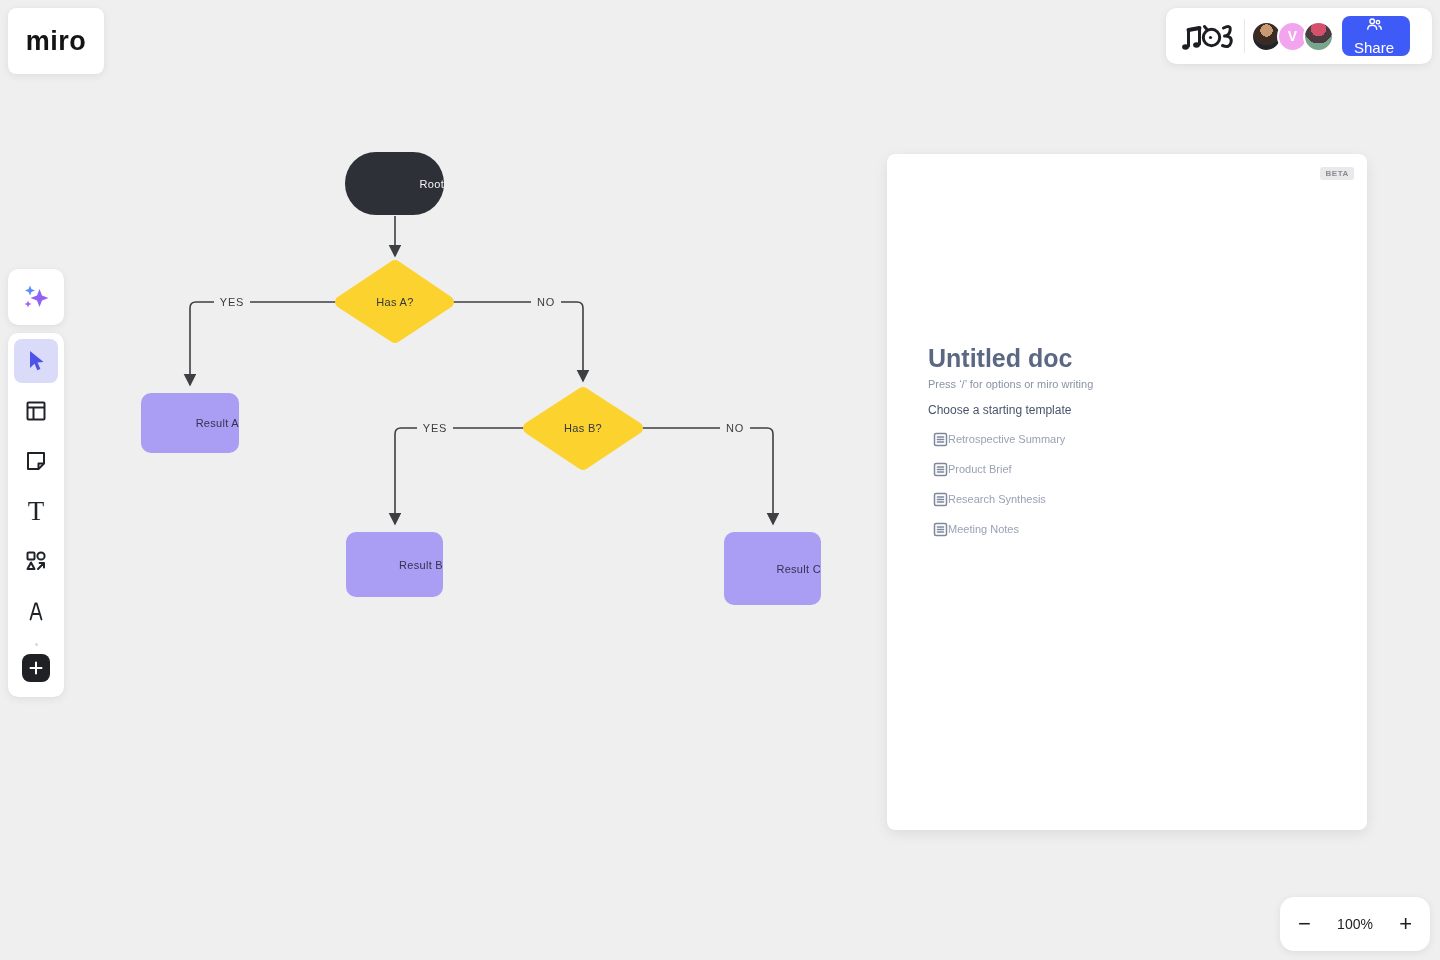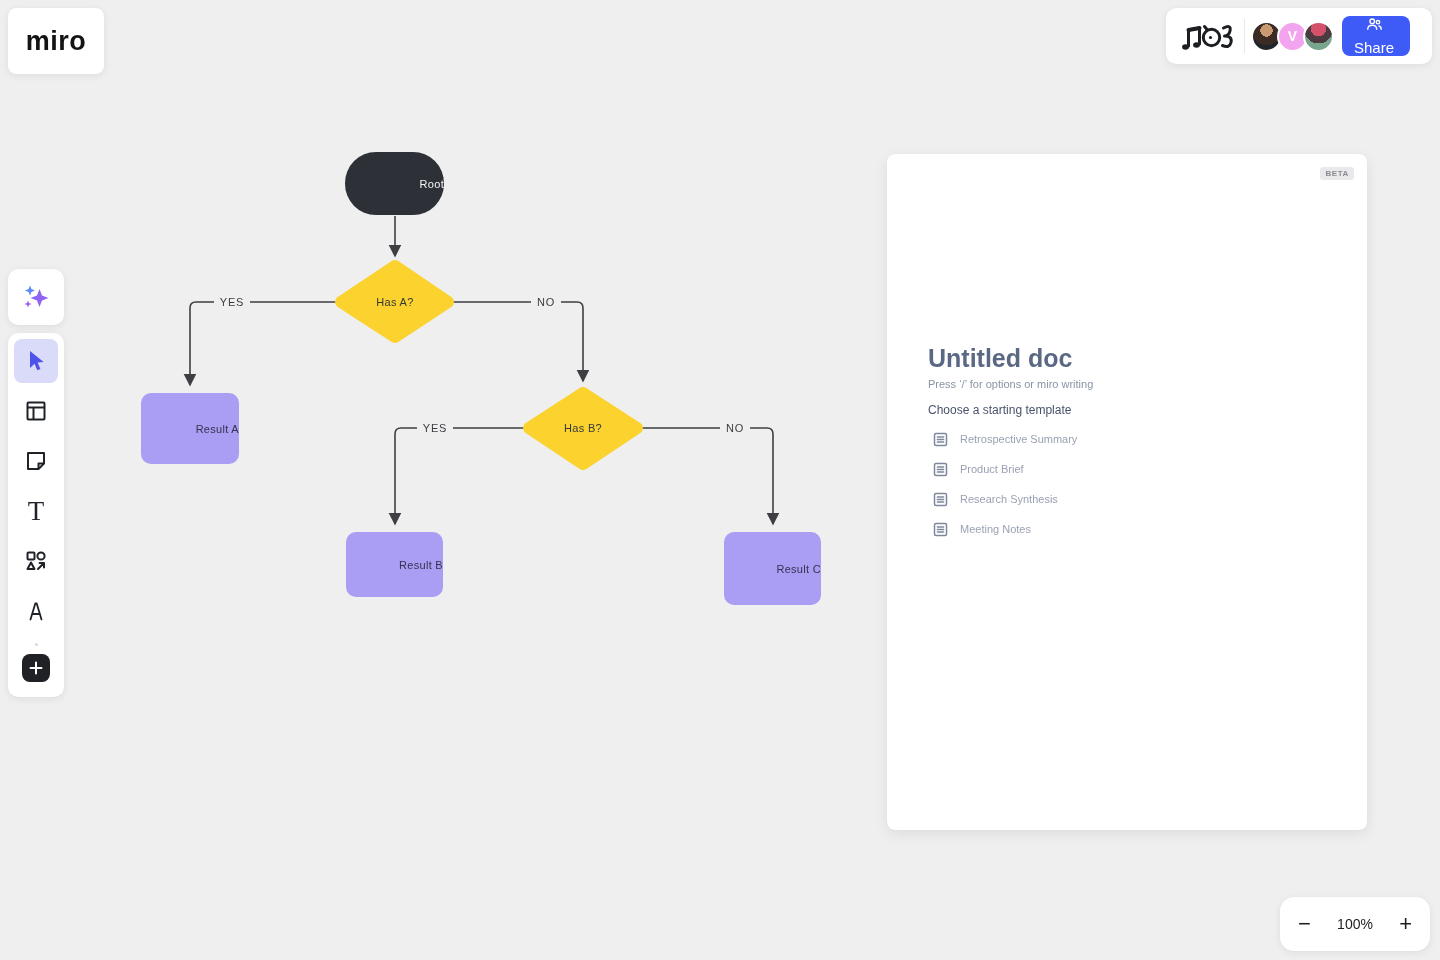--- a/index.html
+++ b/index.html
@@ -36,33 +36,33 @@
   .tool-item { width:44px; height:44px; border-radius:8px; display:flex; align-items:center; justify-content:center; margin-bottom:6px; cursor:pointer; }
   .tool-item.selected { background:#D9DBF9; }
   .serif-t { font-family:"Liberation Serif", serif; font-size:27px; font-weight:500; color:#1F2328; line-height:1; }
   .tool-dot { width:3px; height:3px; border-radius:50%; background:#D9D9D9; margin:4px 0 8px; }
   .add-tile { width:28px; height:28px; background:#1F2124; border-radius:8px; display:flex; align-items:center; justify-content:center; cursor:pointer; }
   
   .board-svg { position:absolute; left:0; top:0; pointer-events:none; }
   .node { position:absolute; display:flex; align-items:center; justify-content:flex-end; font-size:11px; letter-spacing:.3px; cursor:pointer; }
   .node-root { left:345px; top:152px; width:99px; height:63px; border-radius:31px; background:#2D3036; color:#F4F4F4; }
   .node-proc { background:#A99DF4; color:#36324F; border-radius:10px; }
-  .node-ra { left:141px; top:393px; width:98px; height:71px; }
+  .node-ra { left:141px; top:393px; width:98px; height:60px; }
   .node-rb { left:346px; top:532px; width:97px; height:65px; }
   .node-rc { left:724px; top:532px; width:97px; height:73px; }
   .dia-text { font-size:11px; fill:#35373C; letter-spacing:.3px; }
   .edge-text { font-size:11px; fill:#3A3C40; letter-spacing:.8px; }
   
   .doc-panel { left:887px; top:154px; width:480px; height:676px; border-radius:8px; box-shadow:0 4px 14px rgba(0,0,0,.08), 0 0 1px rgba(0,0,0,.06); }
   .beta-badge { position:absolute; top:13px; right:13px; background:#E9E9EB; color:#8A8A90; font-size:8px; font-weight:700; letter-spacing:.6px; padding:2px 5px; border-radius:3px; }
   .doc-title { position:absolute; left:41px; top:190px; font-size:25px; font-weight:700; color:#5B6884; cursor:text; }
   .doc-hint { position:absolute; left:41px; top:224px; font-size:11px; color:#8A93A6; cursor:text; }
   .doc-section { position:absolute; left:41px; top:249px; font-size:12px; font-weight:400; color:#48536B; }
   .tpl-list { position:absolute; left:41px; top:270px; width:300px; }
-  .tpl-item { display:flex; align-items:center; gap:12px; height:30px; padding-left:5px; cursor:pointer; border-radius:6px; }
+  .tpl-item { display:flex; align-items:center; height:30px; padding-left:5px; cursor:pointer; border-radius:6px; }
   .tpl-item span { font-size:11px; color:#99A1B3; }
   
   .zoom-card { left:1280px; top:897px; width:150px; height:54px; border-radius:14px; display:flex; align-items:center; justify-content:space-between; padding:0 18px; }
   .zoom-btn { background:none; border:none; font-size:22px; font-weight:500; color:#1C1E21; cursor:pointer; line-height:1; font-family:inherit; }
   .zoom-level { font-size:14px; font-weight:400; color:#1C1E21; }
   svg { display:block; }
 </style>
 </head>
 <body>
 

